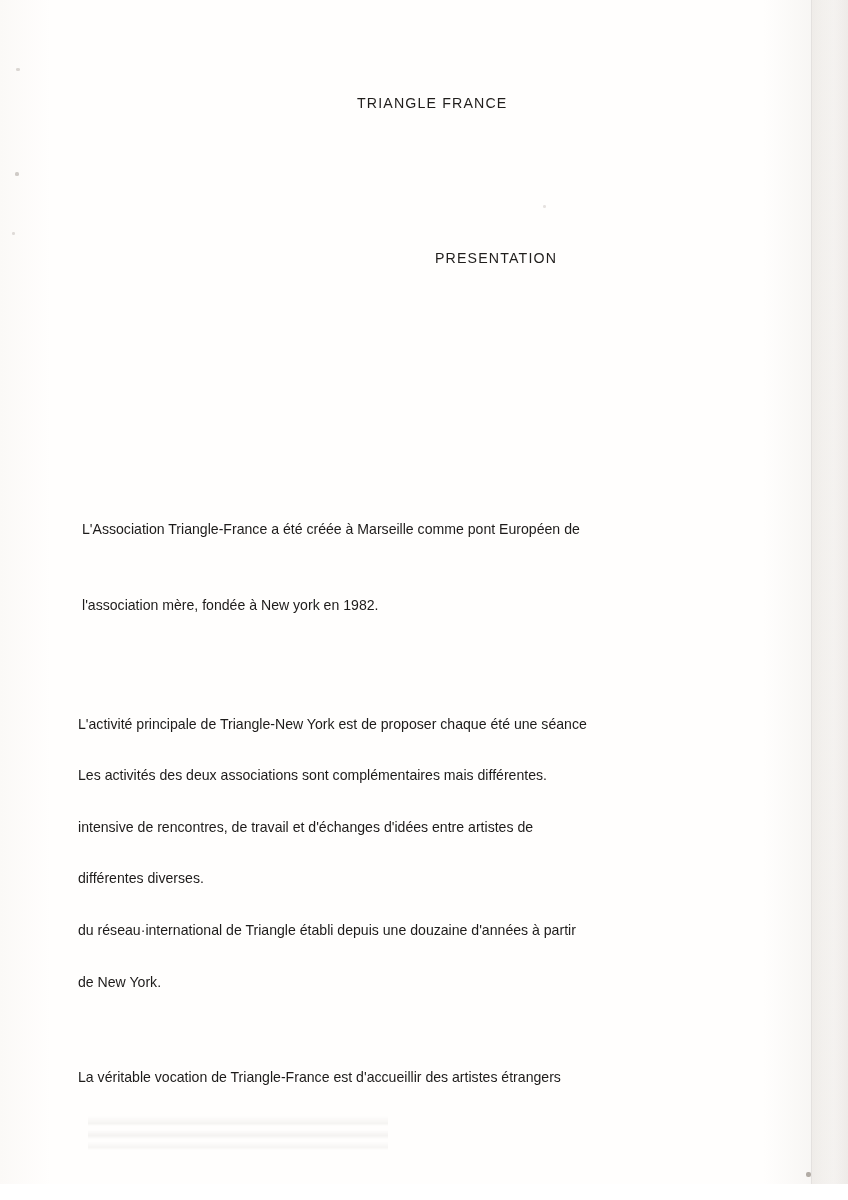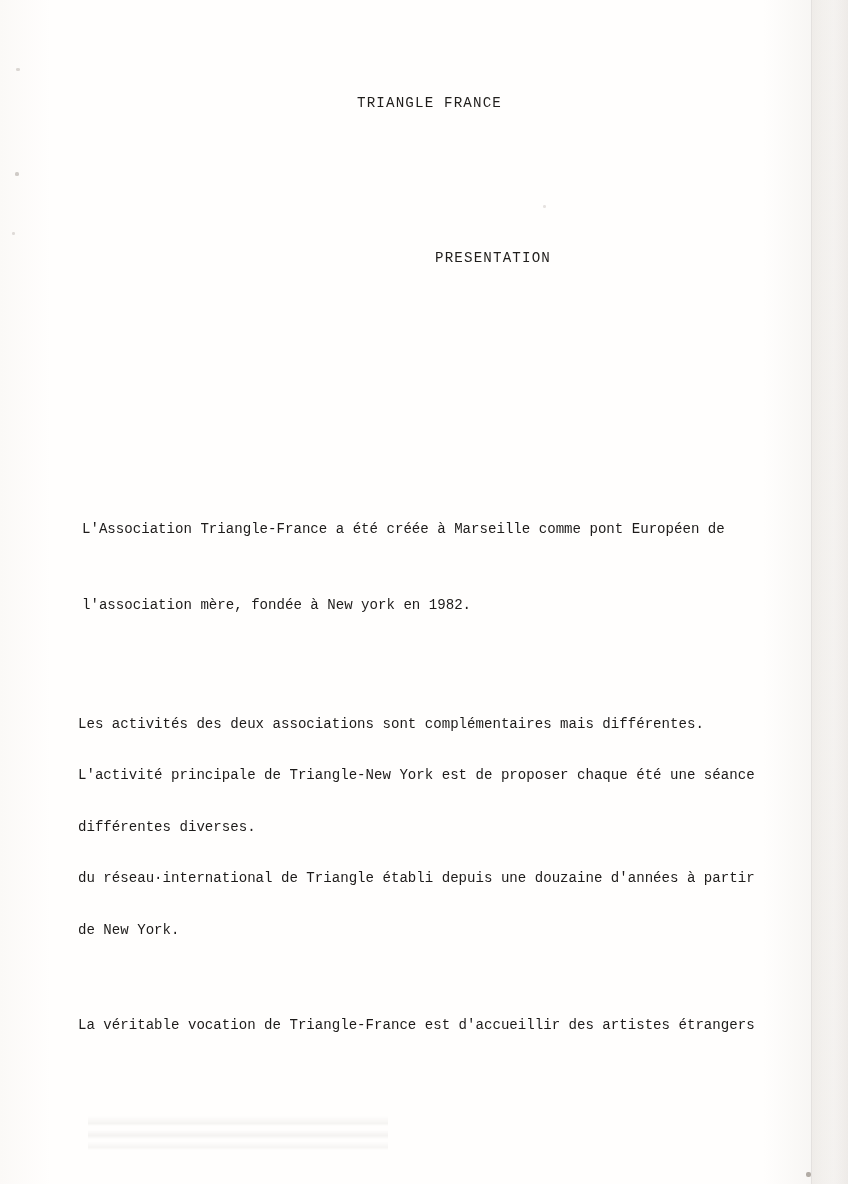--- a/index.html
+++ b/index.html
@@ -6,21 +6,21 @@
     margin: 0;
     padding: 0;
     background: #ffffff;
   }
   .page {
     position: relative;
     width: 848px;
     height: 1184px;
     background: #fdfcfb;
     overflow: hidden;
-    font-family: Liberation Mono, monospace;
+    font-family: Liberation Sans, sans-serif;
     color: #1c1a19;
   }
 
   
   .paper-tint {
     position: absolute;
     inset: 0;
     background:
       linear-gradient(90deg, #fbf9f7 0%, #fffefd 6%, #fffefd 90%, #f6f4f2 97%, #eeebe8 100%),
       linear-gradient(180deg, #fdfbfa 0%, #fffefe 10%, #fffefe 92%, #f8f6f4 100%);
@@ -130,22 +130,23 @@
   <div class="doc-subtitle">PRESENTATION</div>
 
   <div class="body-block">
 
     <p class="para para-lead">
       <span class="ln">L'Association Triangle-France a été créée à Marseille comme pont Européen de</span>
       <span class="ln">l'association mère, fondée à New york en 1982.</span>
     </p>
 
     <p class="para">
+      <span class="ln">L'activité principale de Triangle-New York est de proposer chaque été une séance</span>
       <span class="ln">Les activités des deux associations sont complémentaires mais différentes.</span>
-      <span class="ln">L'activité principale de Triangle-New York est de proposer chaque été une séance</span>
+      <span class="ln">intensive de rencontres, de travail et d'échanges d'idées entre artistes de</span>
       <span class="ln">différentes diverses.</span>
       <span class="ln">du réseau·international de Triangle établi depuis une douzaine d'années à partir</span>
       <span class="ln">de New York.</span>
     </p>
 
     <p class="para">
       <span class="ln">La véritable vocation de Triangle-France est d'accueillir des artistes étrangers</span>
       
       
       

